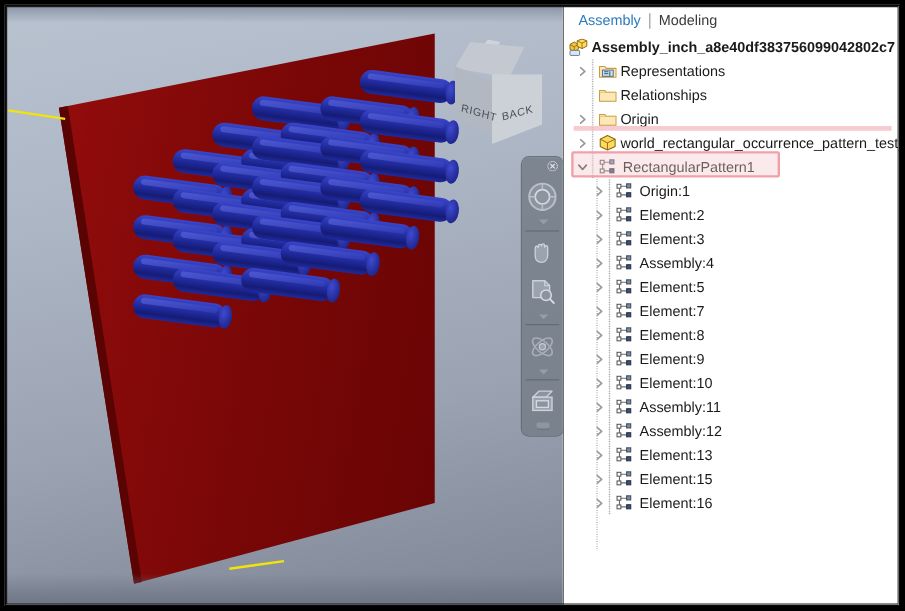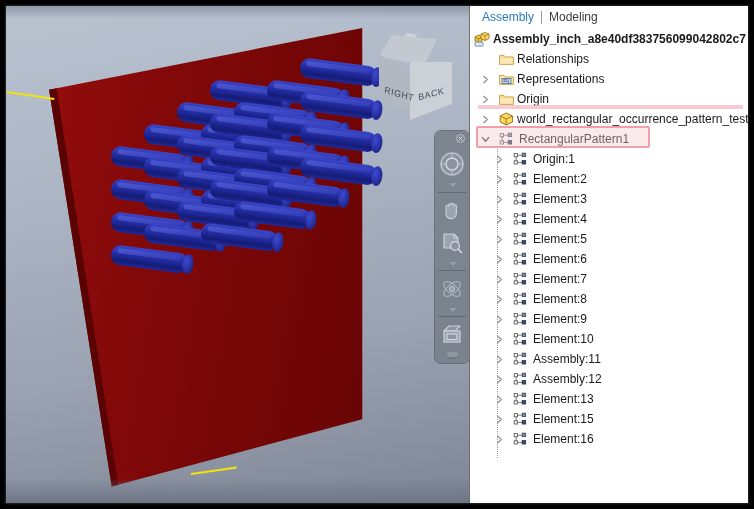--- a/index.html
+++ b/index.html
@@ -405,49 +405,49 @@
       <path d="M7 2 L11 0.5 L15 2 L15 6.5 L11 8.5 L7 6.5 Z" fill="#ffd95e" stroke="#8a6b12" stroke-width="0.8"></path>
       <path d="M7 2 L11 4 L15 2" fill="none" stroke="#8a6b12" stroke-width="0.7"></path>
       <path d="M11 4 L11 8.5" stroke="#8a6b12" stroke-width="0.7"></path>
       <rect x="1" y="10" width="8" height="4.2" rx="0.6" fill="#d8e6f5" stroke="#6a7d91" stroke-width="0.8"></rect>
     </svg>
             </span>
             <span class="lbl">Assembly_inch_a8e40df383756099042802c7</span>
           </div>
           <div class="node">
             <span style="flex: 0 0 10px;"></span>
-            <span class="expander"></span>
-            <span class="dotline"></span>
-            <span class="ico">
-              <svg width="15" height="13" viewBox="0 0 15 13">
-      <path d="M0.6 2.4 L5 2.4 L6.2 4 L14.4 4 L14.4 11.4 L0.6 11.4 Z" fill="#fde9b8" stroke="#c79c3c" stroke-width="0.9" stroke-linejoin="round"></path>
-      <path d="M0.6 4 L14.4 4" stroke="#e3bf6b" stroke-width="0.7"></path>
-    </svg>
-            </span>
-            <span class="lbl">Relationships</span>
-          </div>
-          <div class="node">
-            <span style="flex: 0 0 10px;"></span>
             <span class="expander">
               <svg width="9" height="9" viewBox="0 0 9 9">
                 <path d="M2.8 1.4 L6.4 4.5 L2.8 7.6" fill="none" stroke="#9a9a9a" stroke-width="1.4" stroke-linecap="round" stroke-linejoin="round"></path>
               </svg>
             </span>
             <span class="dotline"></span>
             <span class="ico">
               <svg width="15" height="13" viewBox="0 0 15 13">
       <path d="M0.6 2.4 L5 2.4 L6.2 4 L14.4 4 L14.4 11.4 L0.6 11.4 Z" fill="#fde9b8" stroke="#c79c3c" stroke-width="0.9" stroke-linejoin="round"></path>
       <rect x="3" y="5.4" width="9" height="5.2" fill="#cfe3f6" stroke="#4a6a86" stroke-width="0.8"></rect>
       <path d="M4.4 6.8 H8 M4.4 8.4 H8 M9.2 6.3 v4" stroke="#2f5270" stroke-width="0.8"></path>
     </svg>
             </span>
             <span class="lbl">Representations</span>
           </div>
           <div class="node">
             <span style="flex: 0 0 10px;"></span>
+            <span class="expander"></span>
+            <span class="dotline"></span>
+            <span class="ico">
+              <svg width="15" height="13" viewBox="0 0 15 13">
+      <path d="M0.6 2.4 L5 2.4 L6.2 4 L14.4 4 L14.4 11.4 L0.6 11.4 Z" fill="#fde9b8" stroke="#c79c3c" stroke-width="0.9" stroke-linejoin="round"></path>
+      <path d="M0.6 4 L14.4 4" stroke="#e3bf6b" stroke-width="0.7"></path>
+    </svg>
+            </span>
+            <span class="lbl">Relationships</span>
+          </div>
+          <div class="node">
+            <span style="flex: 0 0 10px;"></span>
             <span class="expander">
               <svg width="9" height="9" viewBox="0 0 9 9">
                 <path d="M2.8 1.4 L6.4 4.5 L2.8 7.6" fill="none" stroke="#9a9a9a" stroke-width="1.4" stroke-linecap="round" stroke-linejoin="round"></path>
               </svg>
             </span>
             <span class="dotline"></span>
             <span class="ico">
               <svg width="15" height="13" viewBox="0 0 15 13">
       <path d="M0.6 2.4 L5 2.4 L6.2 4 L14.4 4 L14.4 11.4 L0.6 11.4 Z" fill="#fde9b8" stroke="#c79c3c" stroke-width="0.9" stroke-linejoin="round"></path>
       <path d="M0.6 4 L14.4 4" stroke="#e3bf6b" stroke-width="0.7"></path>
@@ -568,21 +568,21 @@
               <svg width="17" height="15" viewBox="0 0 17 15">
       <path d="M4 3.2 H9.4" stroke="#6b6b6b" stroke-width="0.9"></path>
       <path d="M4 10.4 H9.4" stroke="#6b6b6b" stroke-width="0.9"></path>
       <path d="M3.2 3.2 V10.4" stroke="#6b6b6b" stroke-width="0.9"></path>
       <rect x="1.2" y="1.6" width="3.2" height="3.2" fill="#ffffff" stroke="#5a5a5a" stroke-width="0.9"></rect>
       <rect x="9.2" y="1.2" width="3.4" height="3.4" fill="#7d8da1" stroke="#3f4d5e" stroke-width="0.9"></rect>
       <rect x="1.2" y="8.8" width="3.2" height="3.2" fill="#ffffff" stroke="#5a5a5a" stroke-width="0.9"></rect>
       <rect x="9.2" y="8.6" width="3.4" height="3.4" fill="#3f5170" stroke="#27364a" stroke-width="0.9"></rect>
     </svg>
             </span>
-            <span class="lbl">Element:4</span>
+            <span class="lbl">Assembly:4</span>
           </div>
           <div class="node">
             <span style="flex: 0 0 24px;"></span>
             <span class="expander">
               <svg width="9" height="9" viewBox="0 0 9 9">
                 <path d="M2.8 1.4 L6.4 4.5 L2.8 7.6" fill="none" stroke="#9a9a9a" stroke-width="1.4" stroke-linecap="round" stroke-linejoin="round"></path>
               </svg>
             </span>
             <span class="dotline"></span>
             <span class="ico">
@@ -590,41 +590,20 @@
       <path d="M4 3.2 H9.4" stroke="#6b6b6b" stroke-width="0.9"></path>
       <path d="M4 10.4 H9.4" stroke="#6b6b6b" stroke-width="0.9"></path>
       <path d="M3.2 3.2 V10.4" stroke="#6b6b6b" stroke-width="0.9"></path>
       <rect x="1.2" y="1.6" width="3.2" height="3.2" fill="#ffffff" stroke="#5a5a5a" stroke-width="0.9"></rect>
       <rect x="9.2" y="1.2" width="3.4" height="3.4" fill="#7d8da1" stroke="#3f4d5e" stroke-width="0.9"></rect>
       <rect x="1.2" y="8.8" width="3.2" height="3.2" fill="#ffffff" stroke="#5a5a5a" stroke-width="0.9"></rect>
       <rect x="9.2" y="8.6" width="3.4" height="3.4" fill="#3f5170" stroke="#27364a" stroke-width="0.9"></rect>
     </svg>
             </span>
             <span class="lbl">Element:5</span>
-          </div>
-          <div class="node">
-            <span style="flex: 0 0 24px;"></span>
-            <span class="expander">
-              <svg width="9" height="9" viewBox="0 0 9 9">
-                <path d="M2.8 1.4 L6.4 4.5 L2.8 7.6" fill="none" stroke="#9a9a9a" stroke-width="1.4" stroke-linecap="round" stroke-linejoin="round"></path>
-              </svg>
-            </span>
-            <span class="dotline"></span>
-            <span class="ico">
-              <svg width="17" height="15" viewBox="0 0 17 15">
-      <path d="M4 3.2 H9.4" stroke="#6b6b6b" stroke-width="0.9"></path>
-      <path d="M4 10.4 H9.4" stroke="#6b6b6b" stroke-width="0.9"></path>
-      <path d="M3.2 3.2 V10.4" stroke="#6b6b6b" stroke-width="0.9"></path>
-      <rect x="1.2" y="1.6" width="3.2" height="3.2" fill="#ffffff" stroke="#5a5a5a" stroke-width="0.9"></rect>
-      <rect x="9.2" y="1.2" width="3.4" height="3.4" fill="#7d8da1" stroke="#3f4d5e" stroke-width="0.9"></rect>
-      <rect x="1.2" y="8.8" width="3.2" height="3.2" fill="#ffffff" stroke="#5a5a5a" stroke-width="0.9"></rect>
-      <rect x="9.2" y="8.6" width="3.4" height="3.4" fill="#3f5170" stroke="#27364a" stroke-width="0.9"></rect>
-    </svg>
-            </span>
-            <span class="lbl">Element:6</span>
           </div>
           <div class="node">
             <span style="flex: 0 0 24px;"></span>
             <span class="expander">
               <svg width="9" height="9" viewBox="0 0 9 9">
                 <path d="M2.8 1.4 L6.4 4.5 L2.8 7.6" fill="none" stroke="#9a9a9a" stroke-width="1.4" stroke-linecap="round" stroke-linejoin="round"></path>
               </svg>
             </span>
             <span class="dotline"></span>
             <span class="ico">

